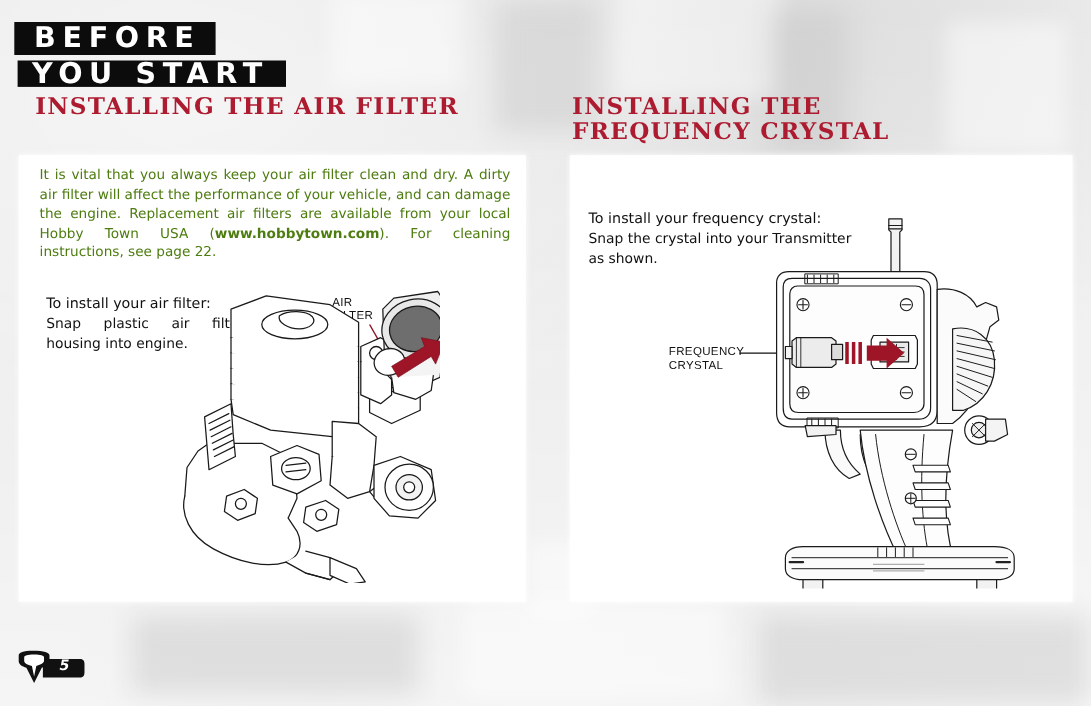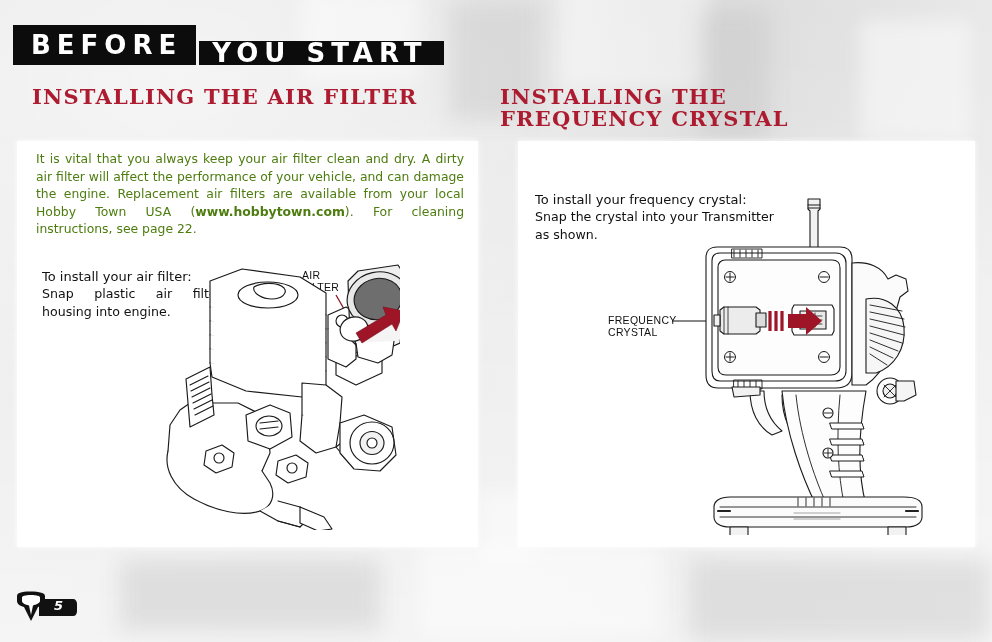--- a/index.html
+++ b/index.html
@@ -17,38 +17,38 @@
       radial-gradient(ellipse at 18% 12%, rgba(255,255,255,.55) 0%, rgba(255,255,255,0) 45%),
       radial-gradient(ellipse at 72% 8%, rgba(210,210,210,.45) 0%, rgba(255,255,255,0) 40%),
       linear-gradient(90deg,#e9e9e9 0%,#e6e6e6 30%,#eaeaea 52%,#e4e4e4 70%,#ededed 100%);
     background-color:#e8e8e8;
   }
   
   .bgblob{position:absolute;background:rgba(255,255,255,.45);filter:blur(9px);pointer-events:none;}
   .bgdark{position:absolute;background:rgba(198,198,198,.45);filter:blur(11px);pointer-events:none;}
 
   
-  #banner{position:absolute;left:13px;top:17px;height:48px;display:flex;align-items:flex-end;}
+  #banner{position:absolute;left:13px;top:17px;height:48px;display:flex;align-items:flex-start;flex-direction:column;}
   .blk{
     background:#0c0c0c;display:flex;align-items:center;justify-content:center;
     color:#fff;font-family:"DejaVu Sans", sans-serif;font-weight:700;
     letter-spacing:6px;font-size:26px;
   }
   #blk-before{padding:0 14px 0 18px;height:40px;margin-top:3px;}
   #blk-you{padding:0 16px 0 13px;height:24px;margin-top:5px;margin-left:3px;}
 
   
   .sec-head{
     position:absolute;color:#ad1b30;
     font-family:"DejaVu Serif", serif;font-weight:700;
     letter-spacing:1.2px;font-size:21px;line-height:22px;
     text-transform:uppercase;white-space:pre-line;
   }
   #head-left{left:32px;top:86px;}
-  #head-right{left:500px;top:86px;}
+  #head-right{left:520px;top:86px;}
 
   
   .panel{
     position:absolute;background:#fff;
     box-shadow:0 0 6px rgba(255,255,255,.9);
   }
   #panel-left{left:17px;top:141px;width:461px;height:406px;}
   #panel-right{left:518px;top:141px;width:457px;height:406px;}
 
   

